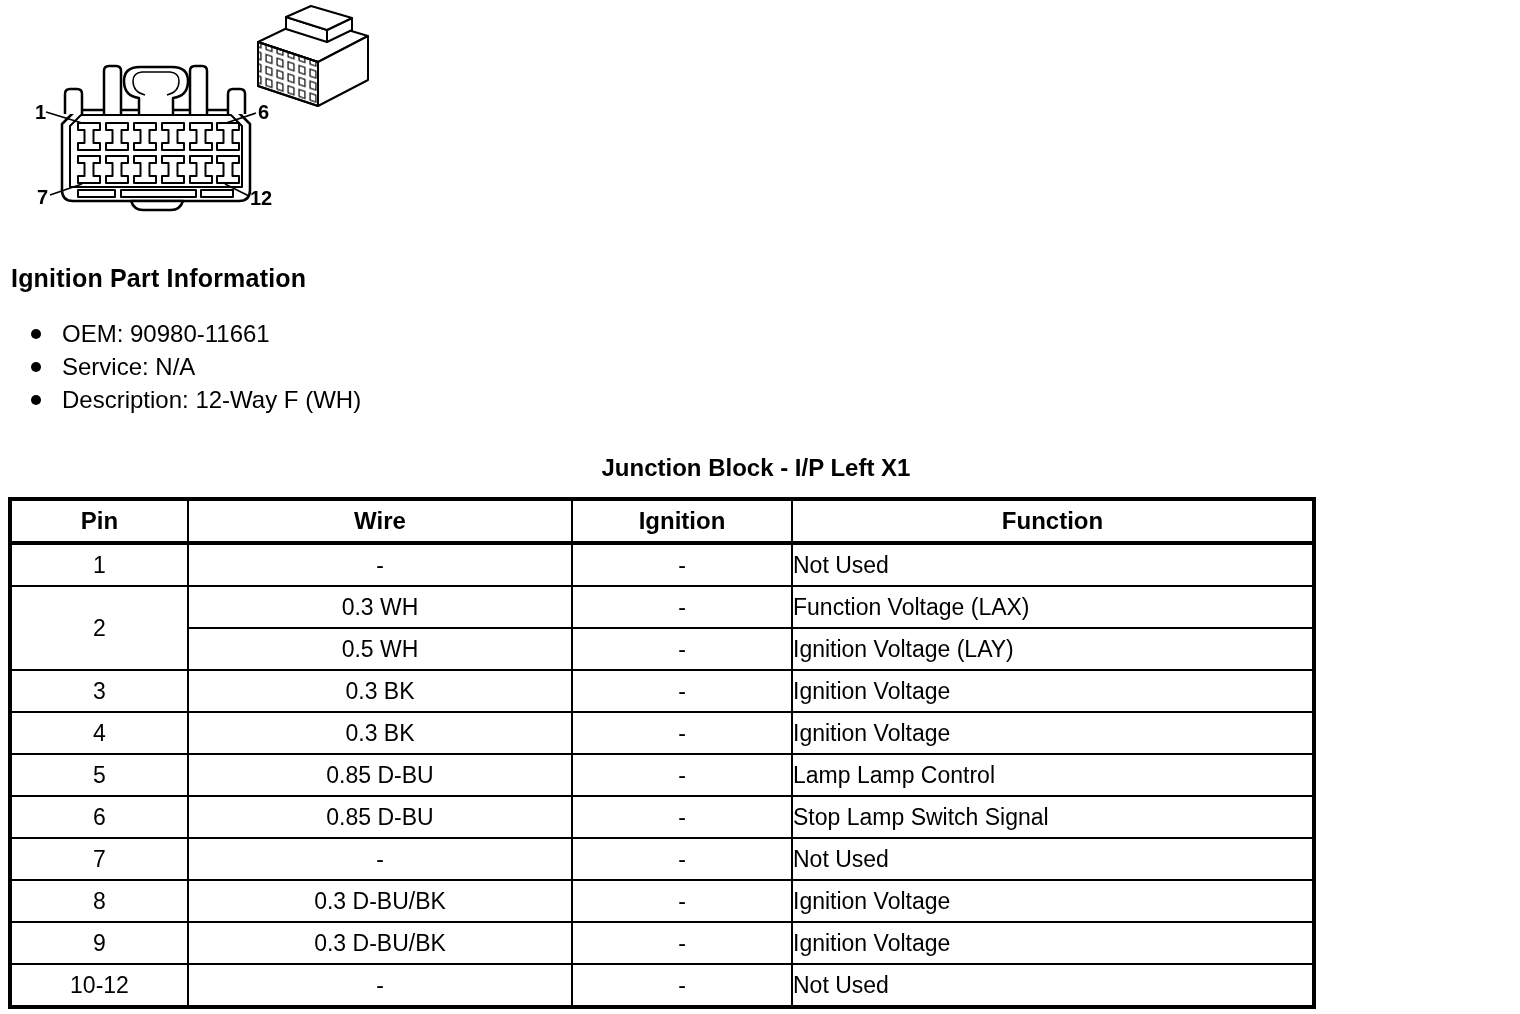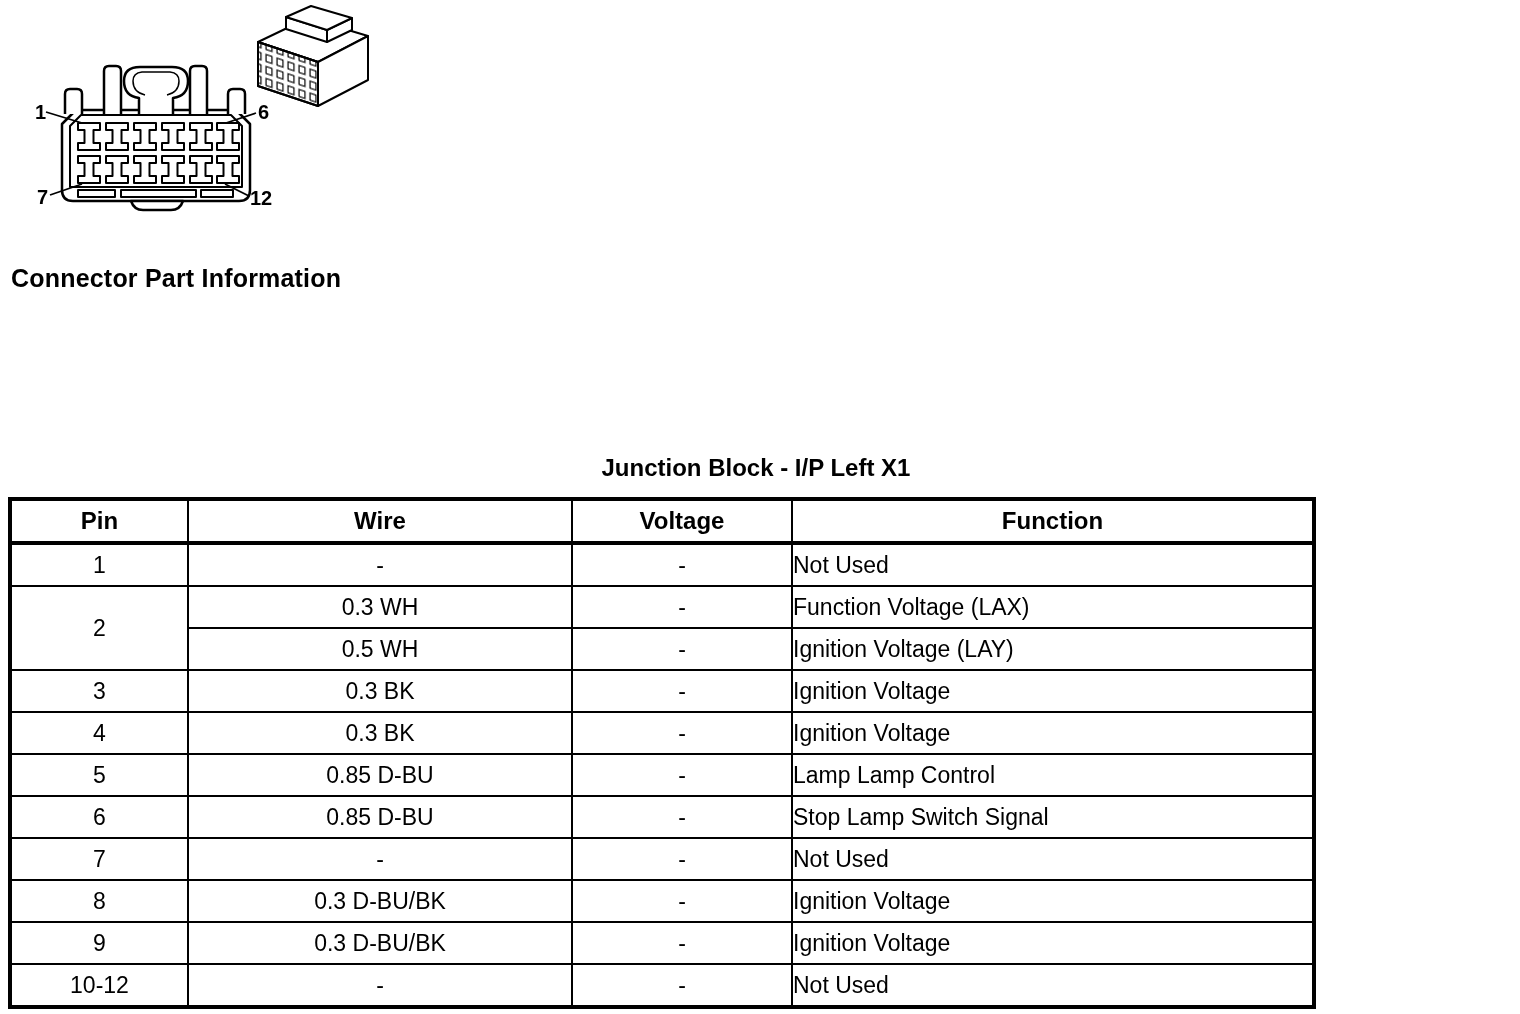--- a/index.html
+++ b/index.html
@@ -159,37 +159,51 @@
     </g>
 
     <g font-size="20" font-weight="bold" fill="#000000" stroke="none" font-family="Liberation Sans, sans-serif">
       <text x="35" y="119">1</text>
       <text x="258" y="119">6</text>
       <text x="37" y="204">7</text>
       <text x="250" y="205">12</text>
     </g>
   </svg>
 
-  <h2 class="section-heading">Connector Part Information</h2>
-
+  <h2 class="section-heading">Ignition Part Information</h2>
+
+  <ul class="details-list">
+    <li>
+      <span class="bullet"></span>
+      <span>OEM: 90980-11661</span>
+    </li>
+    <li>
+      <span class="bullet"></span>
+      <span>Service: N/A</span>
+    </li>
+    <li>
+      <span class="bullet"></span>
+      <span>Description: 12-Way F (WH)</span>
+    </li>
+  </ul>
 
   <div class="table-title">Junction Block - I/P Left X1</div>
 
   <table class="pinout">
     <colgroup>
       <col style="width:178px">
         <col style="width:384px">
         <col style="width:220px">
         <col>
     </colgroup>
     <thead>
       <tr>
         <th>Pin</th>
         <th>Wire</th>
-        <th>Voltage</th>
+        <th>Ignition</th>
         <th>Function</th>
       </tr>
     </thead>
     <tbody>
       <tr>
         <td>1</td>
         <td>-</td>
         <td>-</td>
         <td class="fn">Not Used</td>
       </tr>

